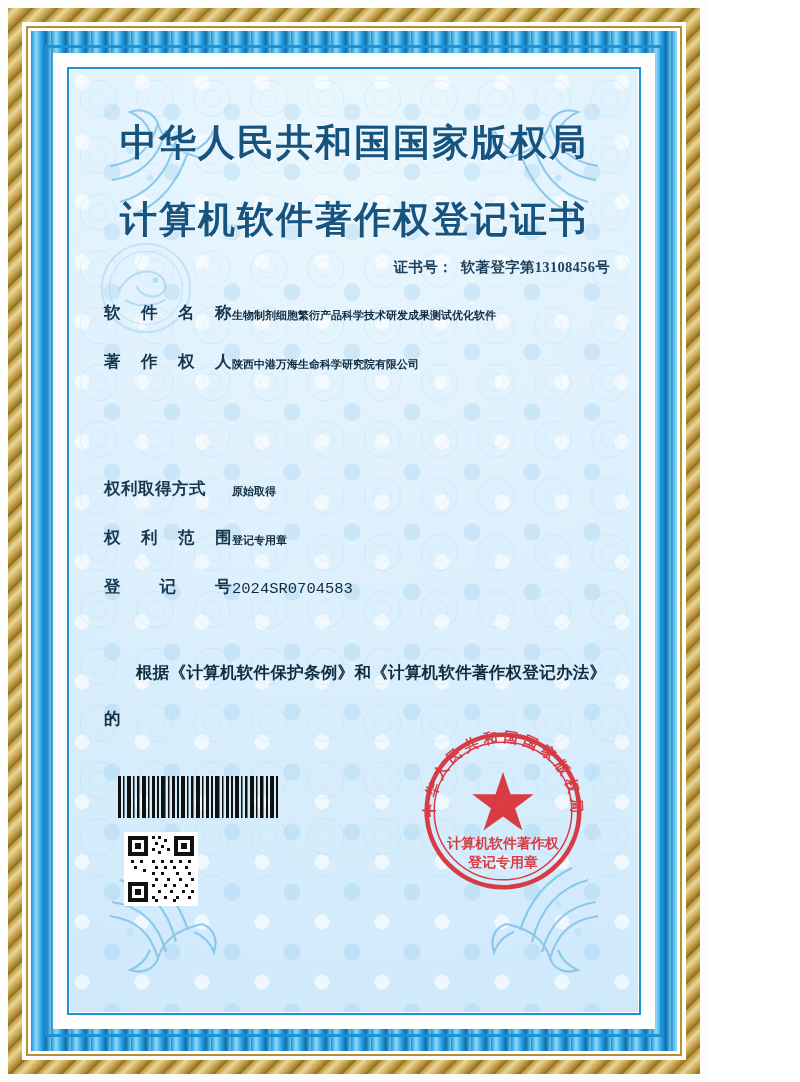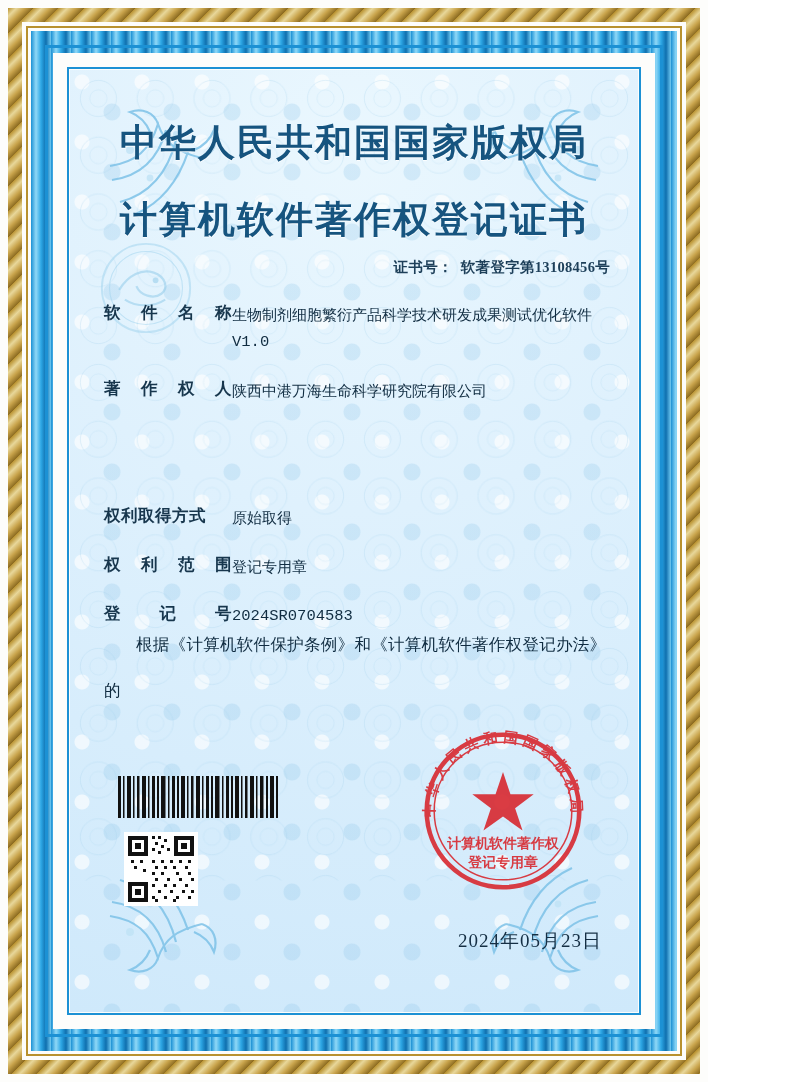--- a/index.html
+++ b/index.html
@@ -119,29 +119,29 @@
   }
   .row{display:flex;align-items:flex-start;margin-bottom:22px;}
   .row .k{
     width:128px;flex:0 0 128px;
     font-size:16.5px;color:#17364d;font-weight:bold;
     letter-spacing:.5px;
   }
   .row .k.sp{ display:flex;justify-content:space-between; }
   .row .k.sp span{display:inline-block;}
   .row .v{
-    font-size:15px;color:#102c41;line-height:27px;font-weight:normal;
+    font-size:11px;color:#102c41;line-height:27px;font-weight:bold;
     max-width:470px;
   }
   .row .v.mono{font-family:"Liberation Mono","DejaVu Sans Mono",monospace;font-weight:normal;font-size:15.5px;}
   .gap{height:78px;}
 
   .statement{
-    position:absolute;left:34px;right:30px;top:552px;z-index:5;
-    font-size:16.5px;color:#102c41;line-height:46px;font-weight:normal;
+    position:absolute;left:34px;right:30px;top:580px;z-index:5;
+    font-size:16.5px;color:#102c41;line-height:46px;font-weight:bold;
     letter-spacing:.3px;
   }
   .statement p{margin:0;}
   .statement p.indent{text-indent:32px;}
 
   
   .barcode{
     position:absolute;left:48px;top:706px;width:160px;height:42px;z-index:5;
   }
   .qr{
@@ -263,21 +263,20 @@
 
       <div class="row">
         <div class="k sp">
           <span>软</span>
           <span>件</span>
           <span>名</span>
           <span>称</span>
         </div>
         <div>
           <div class="v">生物制剂细胞繁衍产品科学技术研发成果测试优化软件</div>
-          <div class="v mono">V1.0</div>
         </div>
       </div>
 
       <div class="row">
         <div class="k sp">
           <span>著</span>
           <span>作</span>
           <span>权</span>
           <span>人</span>
         </div>
@@ -425,16 +424,15 @@
         <polygon points="100,58 108,82 133,82 113,97 121,121 100,106 79,121 87,97 67,82 92,82" fill="#d8232a"></polygon>
 
         <text font-family="'Liberation Serif','DejaVu Serif',serif" font-size="15.5" fill="#d8232a" letter-spacing="5" font-weight="bold">
           <textPath href="#sealArcTop" startOffset="50%" text-anchor="middle">中华人民共和国国家版权局</textPath>
         </text>
         <text x="100" y="140" text-anchor="middle" font-family="'Liberation Serif','DejaVu Serif',serif" font-size="15" fill="#d8232a" font-weight="bold">计算机软件著作权</text>
         <text x="100" y="160" text-anchor="middle" font-family="'Liberation Serif','DejaVu Serif',serif" font-size="15" fill="#d8232a" font-weight="bold">登记专用章</text>
       </g>
     </svg>
 
-    <div class="seal-date">2024年05月23日</div>
 
   </div>
 </div>
 
 </body></html>

